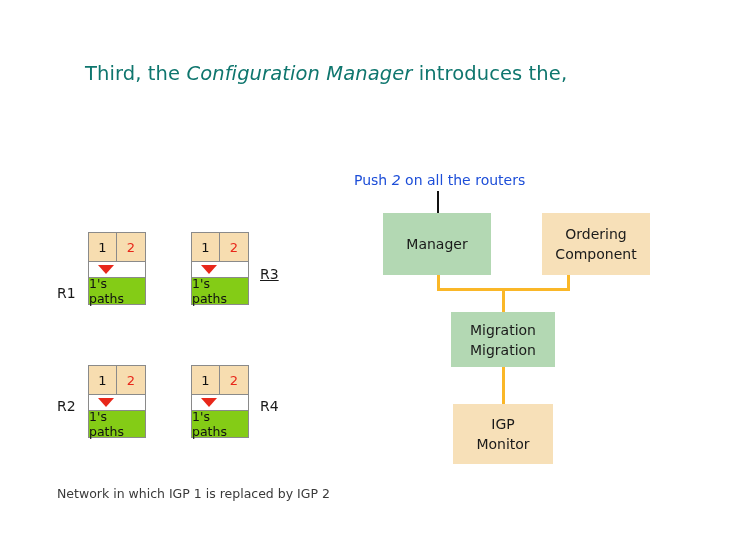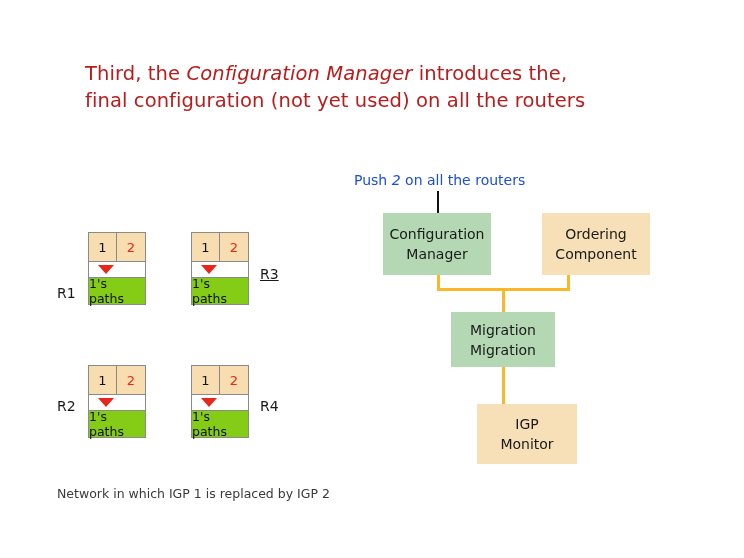--- a/index.html
+++ b/index.html
@@ -17,21 +17,21 @@
   }
 
   
   #title {
     position: absolute;
     left: 85px;
     top: 60px;
     width: 600px;
     font-size: 19.5px;
     line-height: 27px;
-    color: #b91c1c;
+    color: #0f766e;
     letter-spacing: 0.1px;
   }
   #title .em {
     font-style: italic;
   }
 
   
   .router-unit {
     position: absolute;
   }
@@ -140,21 +140,20 @@
     font-size: 12.5px;
     color: #3a3a3a;
     white-space: nowrap;
   }
 </style>
 </head>
 <body>
 
 <div id="title">
   <span>Third, the </span><span class="em">Configuration Manager</span><span> introduces the,</span><br>
-  <span>final configuration (not yet used) on all the routers</span>
 </div>
 
 <div>
 
   <div class="router-unit">
     <div class="router-label" style="left:57px; top:266px;margin-top:19px;">R1</div>
     <div class="router-box" style="left:88px; top:232px;">
       <div class="rb-top">
         <div class="rb-cell left">1</div>
         <div class="rb-cell right">2</div>
@@ -212,41 +211,40 @@
 
 <div>
 
   <div class="push-label">
     <span>Push </span><span class="em">2</span><span> on all the routers</span>
   </div>
 
   <div class="stem-black" style="left:437px; top:191px; width:2px; height:22px;"></div>
 
   <div class="arch-box green" style="left:383px; top:213px; width:108px; height:62px;">
-    <span>Configuration</span>
     <span>Manager</span>
   </div>
 
   <div class="arch-box tan" style="left:542px; top:213px; width:108px; height:62px;">
     <span>Ordering</span>
     <span>Component</span>
   </div>
 
   <div class="conn" style="left:437px; top:275px; width:3px; height:16px;"></div>
   <div class="conn" style="left:567px; top:275px; width:3px; height:16px;"></div>
   <div class="conn" style="left:437px; top:288px; width:133px; height:3px;"></div>
   <div class="conn" style="left:502px; top:288px; width:3px; height:25px;"></div>
 
   <div class="arch-box green" style="left:451px; top:312px; width:104px; height:55px;">
     <span>Migration</span>
     <span>Migration</span>
   </div>
 
   <div class="conn" style="left:502px; top:367px; width:3px; height:38px;"></div>
 
-  <div class="arch-box tan" style="left:453px; top:404px; width:100px; height:60px;margin-left:24px;">
+  <div class="arch-box tan" style="left:453px; top:404px; width:100px; height:60px;">
     <span>IGP</span>
     <span>Monitor</span>
   </div>
 
 </div>
 
 <div id="caption">Network in which IGP 1 is replaced by IGP 2</div>
 
 </body></html>

